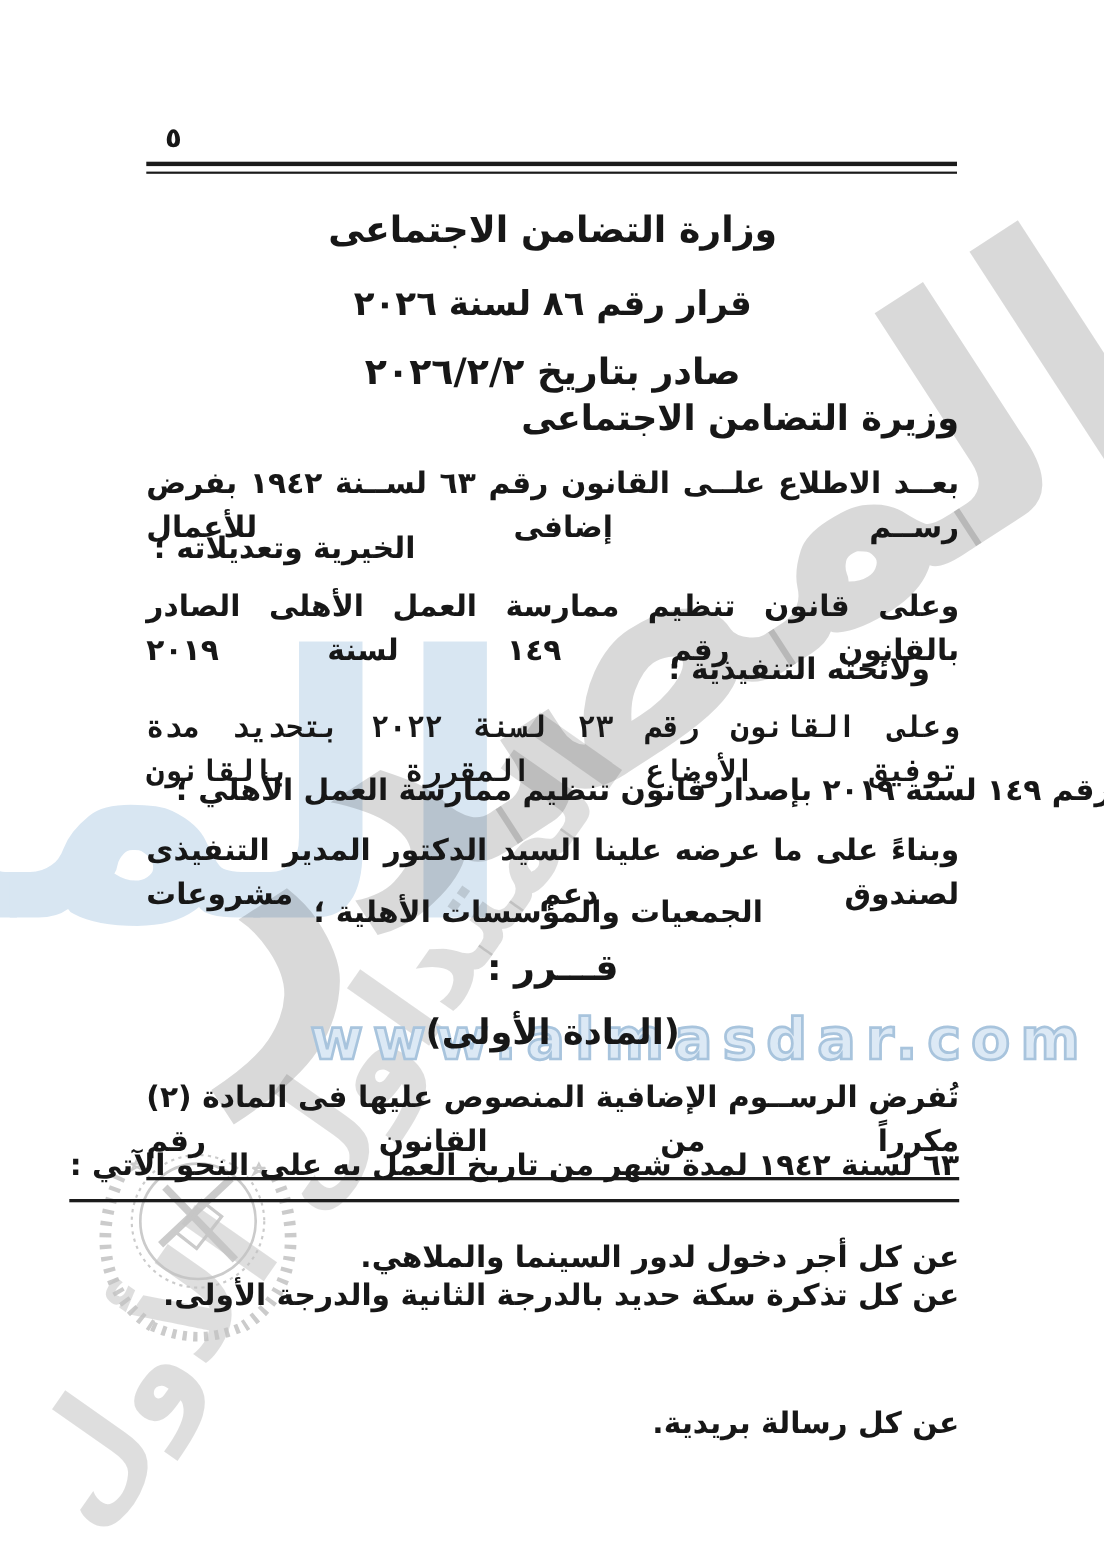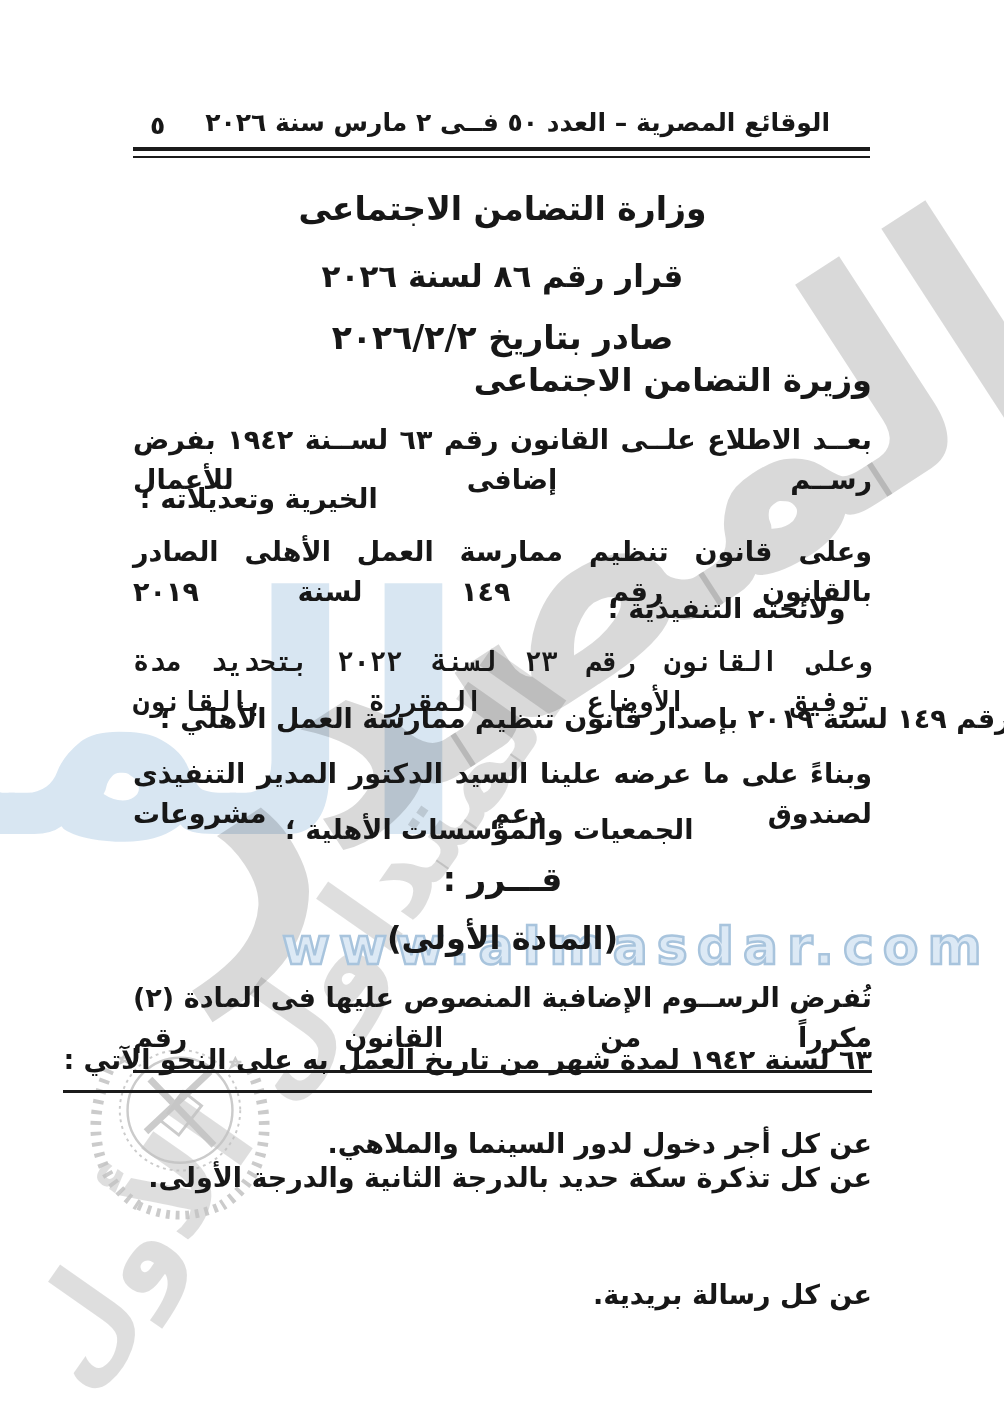--- a/index.html
+++ b/index.html
@@ -107,21 +107,20 @@
       <circle cx="105" cy="100" r="62" stroke-width="2" stroke-dasharray="3 4"></circle>
       <circle cx="105" cy="100" r="54" stroke-width="2.5"></circle>
       <line x1="74" y1="68" x2="140" y2="136" stroke-width="7"></line>
       <line x1="70" y1="122" x2="136" y2="60" stroke-width="7"></line>
       <rect x="94" y="84" width="24" height="38" stroke-width="3" transform="rotate(38 106 103)"></rect>
       <path d="M48,42 l5,10 l-11,-6 l12,0 l-11,6 z" stroke-width="2"></path>
       <path d="M162,46 l5,10 l-11,-6 l12,0 l-11,6 z" stroke-width="2"></path>
     </g>
   </svg>
 
-  <div class="line hdr-issue">الوقائع المصرية – العدد ٥٠ فــى ٢ مارس سنة ٢٠٢٦</div>
   <div class="line hdr-pagenum">٥</div>
   <div class="hdr-rule"></div>
 
   <div class="line center title-ministry">وزارة التضامن الاجتماعى</div>
   <div class="line center title-decree">قرار رقم ٨٦ لسنة ٢٠٢٦</div>
   <div class="line center title-issued">صادر بتاريخ ٢٠٢٦/٢/٢</div>
   <div class="line minister-heading">وزيرة التضامن الاجتماعى</div>
 
   <div class="line just p1a">بعــد الاطلاع علــى القانون رقم ٦٣ لســنة ١٩٤٢ بفرض رســم إضافى للأعمال</div>
   <div class="line p1b">الخيرية وتعديلاته ؛</div>

